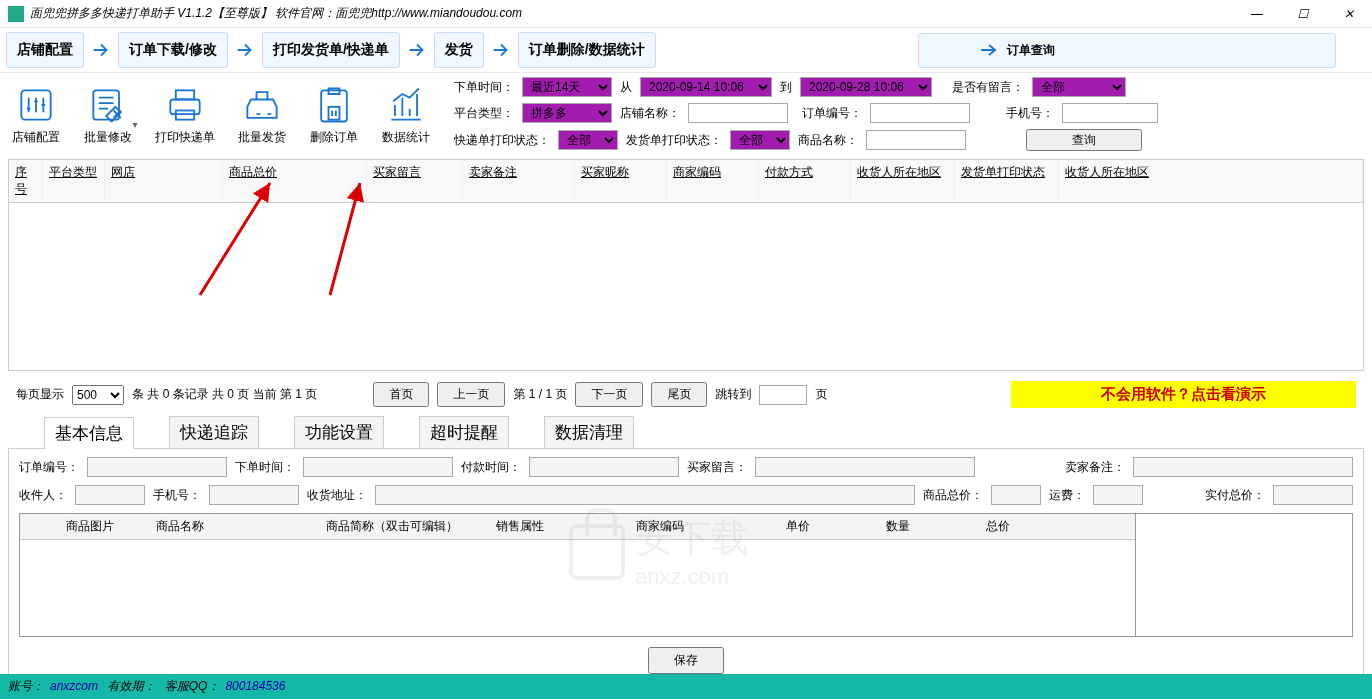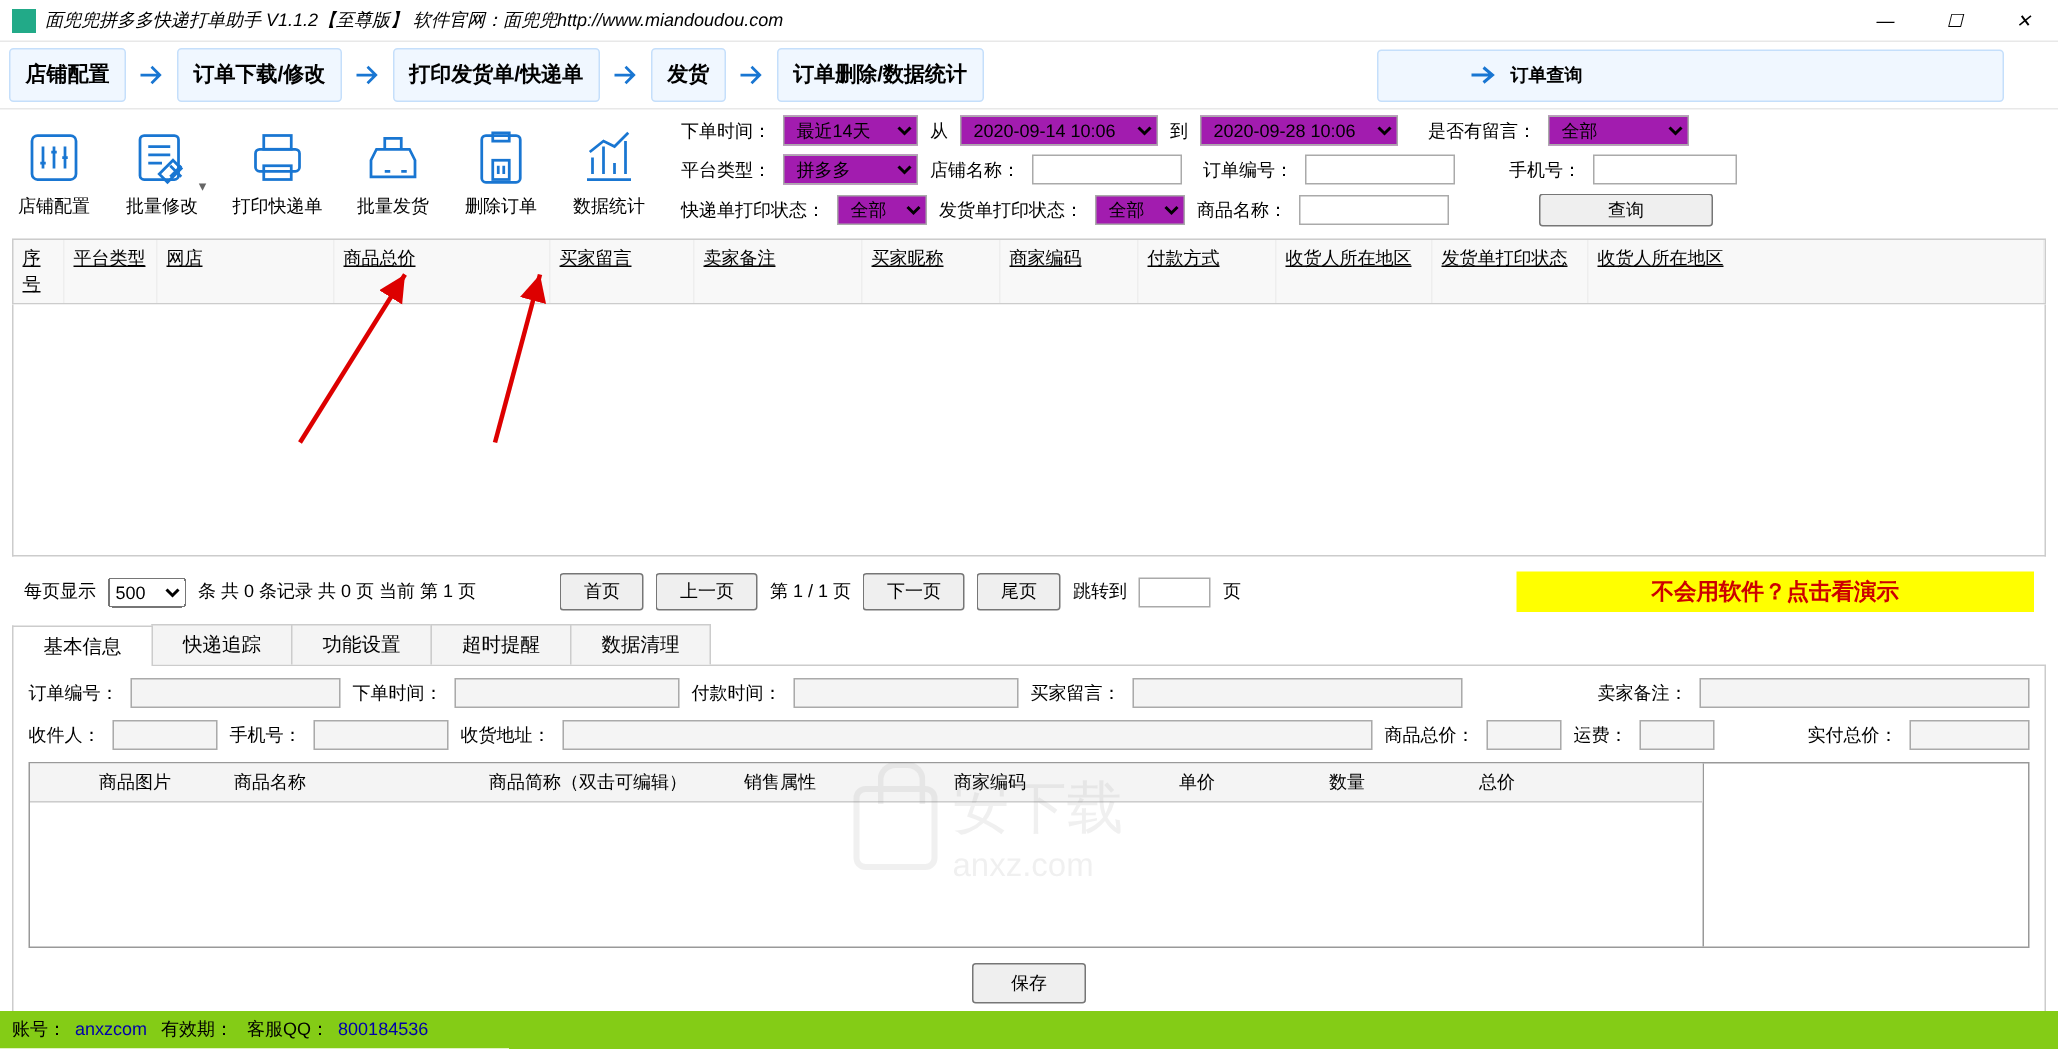--- a/index.html
+++ b/index.html
@@ -24,34 +24,34 @@
 .filter-row select { background: #a21caf; }
 .query-btn { width: 116px; height: 22px; margin-left: 6px; }
 .table-head { display: flex; border: 1px solid #ccc; background: #f8f8f8; margin: 4px 8px 0 8px; text-decoration: underline; }
 .table-head .th { padding: 4px 6px; border-right: 1px solid #eee; font-size: 12px; }
 .table-body { height: 168px; border: 1px solid #ccc; border-top: none; margin: 0 8px; position: relative; background: #fff; }
 .pager { display: flex; align-items: center; gap: 8px; padding: 6px 8px; margin: 4px 8px 0 8px; }
 .pager select { width: 52px; height: 20px; }
 .pager button { padding: 2px 14px; }
 .pager .demo-link { background: #ffff00; color: #c00; font-size: 15px; font-weight: 600; padding: 4px 90px; cursor: pointer; }
 .tabs { display: flex; border-bottom: 1px solid #ccc; margin: 2px 8px 0 8px; }
-.tab { padding: 4px 20px; border: 1px solid #ccc; border-bottom: none; background: #f4f4f4; cursor: pointer; margin-right: -1px; font-size: 13px; }
+.tab { padding: 4px 10px; border: 1px solid #ccc; border-bottom: none; background: #f4f4f4; cursor: pointer; margin-right: -1px; font-size: 17px; margin-left: 36px; }
 .tab.active { background: #fff; position: relative; top: 1px; }
 .info-panel { border: 1px solid #ccc; border-top: none; margin: 0 8px; padding: 8px 10px; }
 .info-row { display: flex; align-items: center; gap: 8px; margin-bottom: 8px; }
 .info-row label { font-size: 12px; }
 .info-row input { border: 1px solid #aaa; height: 20px; background: #f4f4f4; padding: 0 4px; }
 .goods-table { border: 1px solid #999; margin-top: 6px; display: flex; }
 .goods-head { display: flex; background: #f4f4f4; border-bottom: 1px solid #ccc; }
 .goods-head .gh { padding: 4px 6px; font-size: 12px; }
 .goods-body { height: 96px; }
 .goods-left { flex: 1; border-right: 1px solid #999; }
 .goods-right { width: 216px; }
 .save-btn { display: block; margin: 10px auto; padding: 3px 24px; }
-.statusbar { position: absolute; bottom: 0; left: 0; right: 0; padding: 4px 8px; background: #84cc16; font-size: 12px; }
+.statusbar { position: absolute; bottom: 0; left: 0; right: 0; padding: 4px 8px; background: #14b8a6; font-size: 12px; font-style: italic; }
 .statusbar span { color: #00a; margin-right: 6px; }
 .watermark { position: absolute; left: 560px; top: 310px; opacity: 0.12; font-size: 28px; color: #888; pointer-events: none; display: flex; align-items: center; gap: 10px; }
 .watermark .lock { width: 56px; height: 56px; border: 4px solid #888; border-radius: 8px; position: relative; }
 .watermark .lock::before { content: ""; position: absolute; top: -20px; left: 12px; width: 24px; height: 24px; border: 4px solid #888; border-bottom: none; border-radius: 12px 12px 0 0; }
 .arrows-overlay { position: absolute; pointer-events: none; }
 svg.icon-svg { stroke: #1976d2; fill: none; stroke-width: 2; }
 </style>
 </head>
 <body>
 

